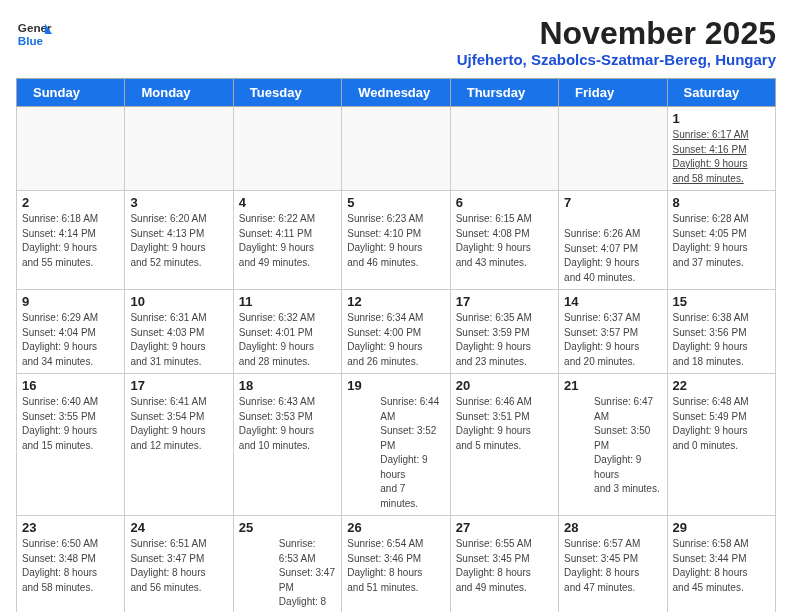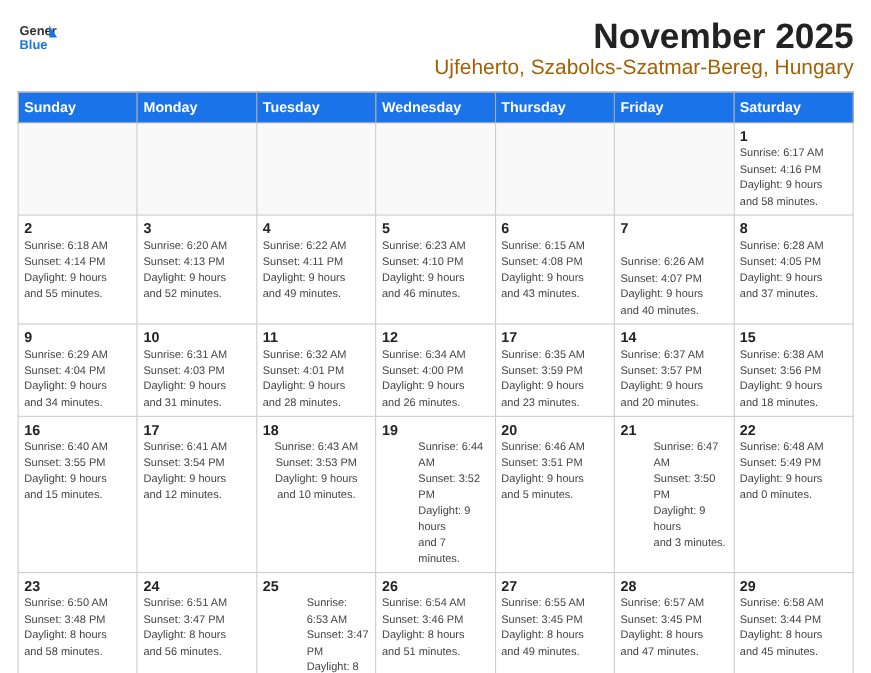--- a/index.html
+++ b/index.html
@@ -28,34 +28,35 @@
     .title-block {
       text-align: right;
     }
     .month-title {
       font-size: 32px;
       font-weight: bold;
       color: #222;
       line-height: 1.1;
     }
     .location-title {
-      font-size: 19px;
-      color: #a16207;
+      font-size: 15px;
+      color: #1d4ed8;
+      font-weight: bold;
     }
     .calendar-table {
       width: 100%;
       border-collapse: collapse;
       table-layout: fixed;
     }
     .calendar-table thead th {
       background-color: #1a73e8;
       color: #fff;
       font-size: 13px;
       font-weight: bold;
-      padding: 6px 5px;
+      padding: 6px 16px;
       text-align: left;
       border: 1px solid #aaa;
     }
     .calendar-table tbody td {
       border: 1px solid #ccc;
       vertical-align: top;
       padding: 4px 5px;
       font-size: 10.5px;
       color: #333;
       height: 80px;
@@ -111,21 +112,21 @@
   <tbody id="calendar-body">
   <tr>
         <td class="empty"></td>
         <td class="empty"></td>
         <td class="empty"></td>
         <td class="empty"></td>
         <td class="empty"></td>
         <td class="empty"></td>
         <td>
           <div class="day-number">1</div>
-          <div class="day-info" style="white-space: pre-line;">Sunrise: 6:17 AM
+          <div class="day-info" style="white-space: pre-line; text-decoration: underline;">Sunrise: 6:17 AM
 Sunset: 4:16 PM
 Daylight: 9 hours
 and 58 minutes.</div>
         </td>
       </tr>
       <tr>
         <td>
           <div class="day-number">2</div>
           <div class="day-info" style="white-space: pre-line;">Sunrise: 6:18 AM
 Sunset: 4:14 PM
@@ -236,21 +237,21 @@
         </td>
         <td>
           <div class="day-number">17</div>
           <div class="day-info" style="white-space: pre-line;">Sunrise: 6:41 AM
 Sunset: 3:54 PM
 Daylight: 9 hours
 and 12 minutes.</div>
         </td>
         <td>
           <div class="day-number">18</div>
-          <div class="day-info" style="white-space: pre-line; text-align: center;">Sunrise: 6:43 AM
+          <div class="day-info" style="white-space: pre-line;">Sunrise: 6:43 AM
 Sunset: 3:53 PM
 Daylight: 9 hours
 and 10 minutes.</div>
         </td>
         <td>
           <div class="day-number">19</div>
           <div class="day-info" style="white-space: pre-line; margin-left: 33px;">Sunrise: 6:44 AM
 Sunset: 3:52 PM
 Daylight: 9 hours
 and 7 minutes.</div>

